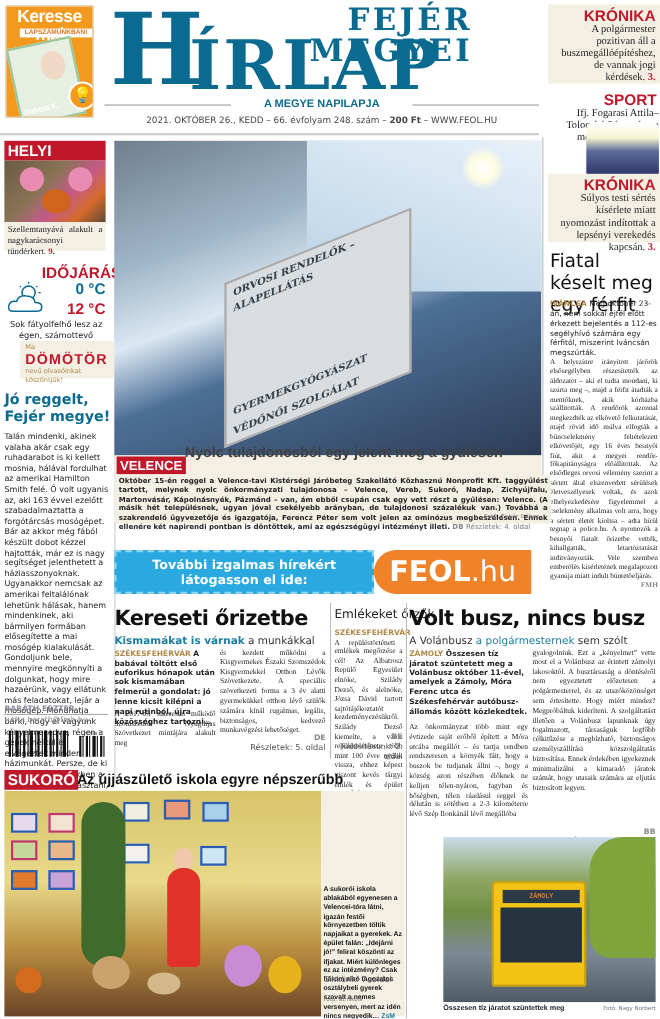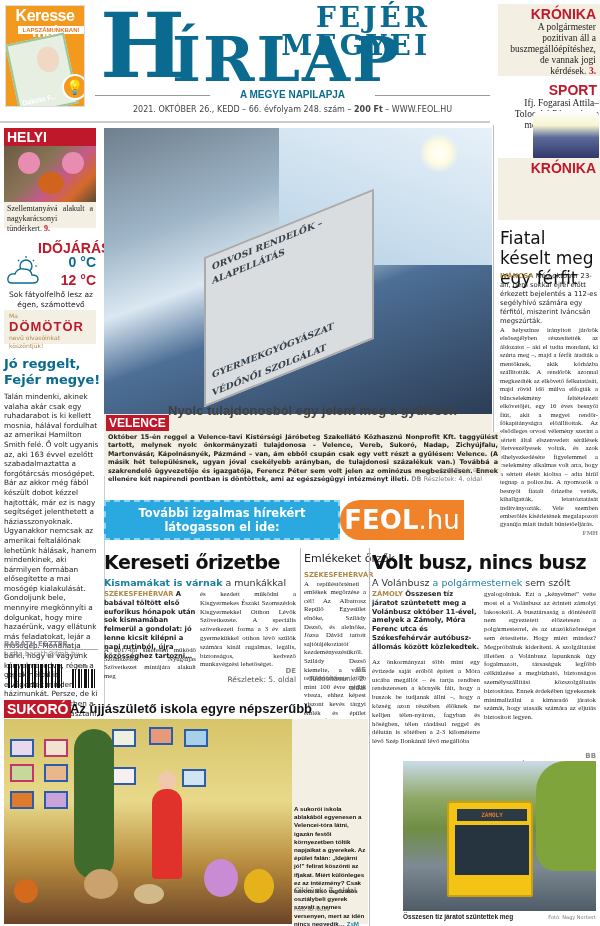--- a/index.html
+++ b/index.html
@@ -39,21 +39,21 @@
 #helyi-img{left:4px;top:146px;width:92px;height:56px;background:linear-gradient(135deg,#6b5a44,#8a7457 40%,#c45a8a 60%,#d56a2a 80%,#5b4a36)}
 #helyi-img .k1,#helyi-img .k2{position:absolute;width:22px;height:22px;border-radius:50%;background:#e98cb2;top:6px}
 #helyi-img .k1{left:14px}#helyi-img .k2{left:58px}
 #helyi-img .pump{position:absolute;left:34px;top:26px;width:26px;height:22px;border-radius:50%;background:#d0641d}
 #helyi-cap{left:4px;top:202px;width:92px;height:26px;padding:2px 3px;font:8px/10px "Liberation Serif",serif}
 #ido-lab{left:38px;top:240px;width:66px;text-align:right;font:bold 14px/16px "Liberation Sans",sans-serif}
 #cloud{left:6px;top:256px;width:34px;height:30px}
 #temp1{left:46px;top:254px;width:50px;text-align:right;font:bold 14px/16px "Liberation Sans",sans-serif;color:#0b6a8f}
 #temp2{left:46px;top:272px;width:50px;text-align:right;font:bold 14px/16px "Liberation Sans",sans-serif;color:#c0182b}
 #ido-txt{left:2px;top:290px;width:98px;text-align:center;font:7.5px/10px "DejaVu Sans",sans-serif}
-#nevnap{left:4px;top:310px;width:92px;height:34px;padding:2px 5px}
+#nevnap{left:18px;top:310px;width:92px;height:34px;padding:2px 5px}
 #nevnap .ma{font:6px/8px "DejaVu Sans",sans-serif;color:#b08848}
 #nevnap .nev{font:bold 13px/14px "Liberation Sans",sans-serif;color:#c0182b;letter-spacing:1px}
 #nevnap .k{font:6px/8px "DejaVu Sans",sans-serif;color:#b08848}
 #jo-title{left:4px;top:356px;width:98px;font:bold 13px/16px "DejaVu Sans",sans-serif;color:#0b6a8f}
 #jo-text{left:4px;top:392px;width:95px;font:7.3px/9.6px "DejaVu Sans",sans-serif;color:#222}
 #author{left:4px;top:640px;width:94px;border-bottom:1px solid #aaa;font:bold 7px/9px "DejaVu Sans",sans-serif;color:#8a8a9a}
 #email{left:4px;top:650px;width:94px;font:7px/9px "DejaVu Sans",sans-serif;color:#888}
 #barcode{left:6px;top:664px;width:92px;height:28px}
 
 #main-img{left:104px;top:128px;width:388px;height:286px;background:linear-gradient(160deg,#6f7f8e 0%,#9fb6c8 28%,#dbe8f2 45%,#4d6f96 60%,#2c3d55 100%);overflow:hidden}
@@ -65,21 +65,21 @@
 #velence-bar{left:104px;top:414px;width:388px;height:18px;background:#f4efe3}
 #velence-lab{left:106px;top:415px;height:16px;font-size:12px;line-height:16px;padding:0 3px}
 #velence-title{left:168px;top:402px;font:bold 13px/18px "Liberation Sans",sans-serif;color:#404040}
 #velence-body{left:104px;top:432px;width:397px;height:44px;padding:1px 3px 0 4px;font:bold 6.4px/8.4px "DejaVu Sans",sans-serif;color:#222}
 #velence-body .db{color:#888;font-weight:bold}
 #velence-body .rs{color:#777;font-weight:normal}
 #velence-foto{left:420px;top:467px;width:70px;text-align:right;font:5px/7px "DejaVu Sans",sans-serif;color:#777;letter-spacing:0.3px}
 
 #feol-left{left:104px;top:500px;width:236px;height:40px;background:#29a9e0;border:2px dashed #8fd3f1}
 #feol-left .t{position:absolute;left:0;top:4px;width:100%;text-align:center;color:#fff;font:bold 11.5px/14px "DejaVu Sans",sans-serif}
-#feol-right{left:340px;top:500px;width:124px;height:40px;background:#f0822a;color:#fff;font:bold 26px/40px "DejaVu Sans",sans-serif;text-align:center;border-radius:20px 0 0 20px}
+#feol-right{left:340px;top:500px;width:143px;height:40px;background:#f0822a;color:#fff;font:bold 26px/40px "DejaVu Sans",sans-serif;text-align:center;border-radius:20px 0 0 20px}
 #feol-right .hu{font-weight:normal}
 
 #ker-title{left:104px;top:551px;font:bold 19px/22px "DejaVu Sans",sans-serif;color:#111;letter-spacing:-0.5px}
 #ker-sub{left:104px;top:577px;font:9.5px/12px "DejaVu Sans",sans-serif;color:#333}
 #ker-sub .hl{color:#1a7ea0;font-weight:bold}
 #ker-c1{left:104px;top:590px;width:92px;font:bold 6.8px/8.8px "DejaVu Sans",sans-serif}
 #ker-c1 .place{color:#b08848}
 #ker-c1b{left:104px;top:646px;width:92px;font:6.8px/8.5px "Liberation Serif",serif}
 #ker-c2{left:200px;top:590px;width:96px;font:6.8px/8.8px "Liberation Serif",serif}
 #ker-de{left:200px;top:667px;width:96px;text-align:right;font:bold 7px/8px "DejaVu Sans",sans-serif;color:#888}
@@ -153,20 +153,21 @@
   <div class="txt"><span>A polgármester pozitivan áll a buszmegállóépítéshez, de vannak jogi kérdések.</span> <span class="num">3.</span></div>
 </div>
 <div class="rbox" style="top:82px;height:80px;padding:0 3px">
   <div class="lab">SPORT</div>
   <div class="txt" style="width:98px"><span>Ifj. Fogarasi Attila–Toloczkó Péter párosa megnyerte a Rally2 bajnokságot.</span> <span class="num">13.</span></div>
 </div>
 <div id="rally-img" class="abs"></div>
 <div id="vline-r" class="abs"></div>
 <div class="rbox beige" style="top:158px;height:62px;padding:2px 4px">
   <div class="lab">KRÓNIKA</div>
+  <div class="txt"><span>Súlyos testi sértés kísérlete miatt nyomozást indítottak a lepsényi verekedés kapcsán.</span> <span class="num">3.</span></div>
 </div>
 
 <div class="abs" style="left:500px;top:228px;width:98px;font:17px/20px 'DejaVu Sans',sans-serif;color:#111">Fiatal késelt meg egy férfit</div>
 <div class="abs" style="left:500px;top:272px;width:98px;font:6.8px/9px 'DejaVu Sans',sans-serif;color:#222"><b style="color:#b08848">IVÁNCSA</b> Még október 23-án, nem sokkal éjfél előtt érkezett bejelentés a 112-es segélyhívó számára egy férfitól, miszerint Iváncsán megszúrták.</div>
 <div class="abs just" style="left:500px;top:326px;width:98px;font:6.6px/8.45px 'Liberation Serif',serif;color:#222">A helyszínre irányított járőrök elsősegélyben részesítették az áldozatot – aki el tudta mondani, ki szúrta meg –, majd a férfit átadták a mentőknek, akik kórházba szállították. A rendőrök azonnal megkezdték az elkövető felkutatását, majd rövid idő múlva elfogták a bűncselekmény feltételezett elkövetőjét, egy 16 éves besnyői fiút, akit a megyei rendőr-főkapitányságra előállítottak. Az elsődleges orvosi vélemény szerint a sértett által elszenvedett sérülések életveszélyesek voltak, és azok elhelyezkedésére figyelemmel a cselekmény alkalmas volt arra, hogy a sértett életét kioltsa – adta hírül tegnap a police.hu. A nyomozók a besnyői fiatalt őrizetbe vették, kihallgatták, letartóztatását indítványozták. Vele szemben emberölés kísérletének megalapozott gyanúja miatt indult büntetőeljárás. <b style="color:#888;float:right">FMH</b></div>
 
 <div id="lcol-rule" class="abs"></div>
 <div id="helyi-lab" class="abs redbar">HELYI OLDAL</div>
 <div id="helyi-img" class="abs">
     <div class="k1"></div>

